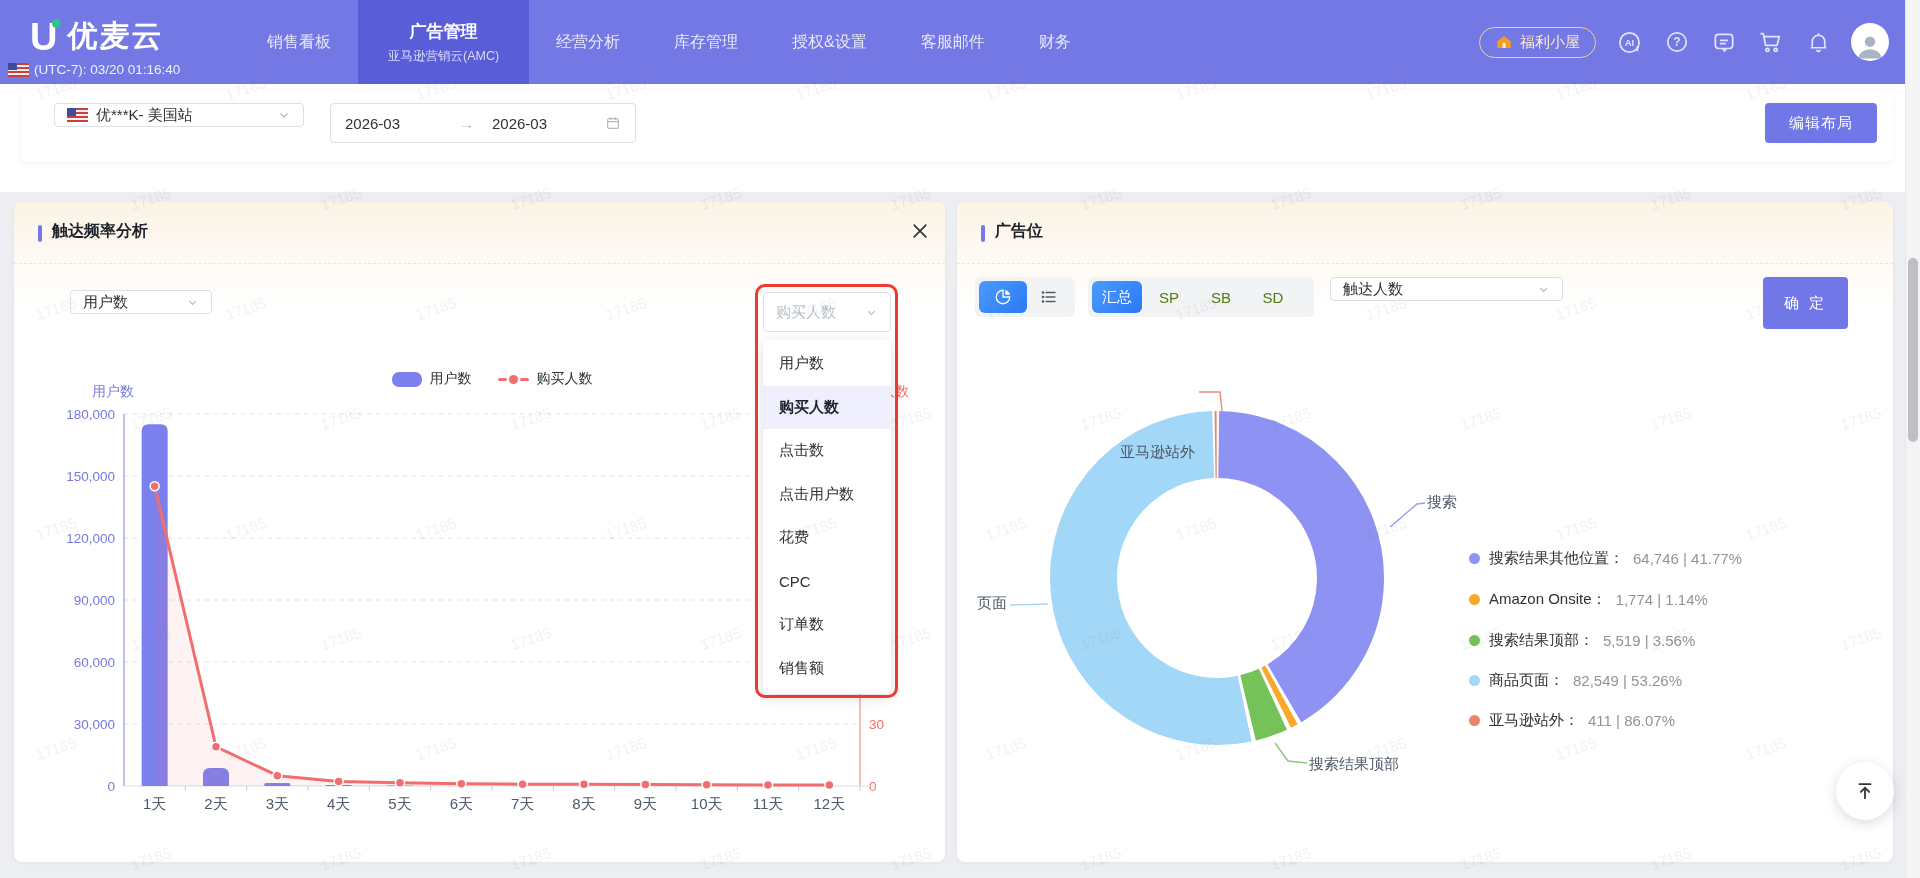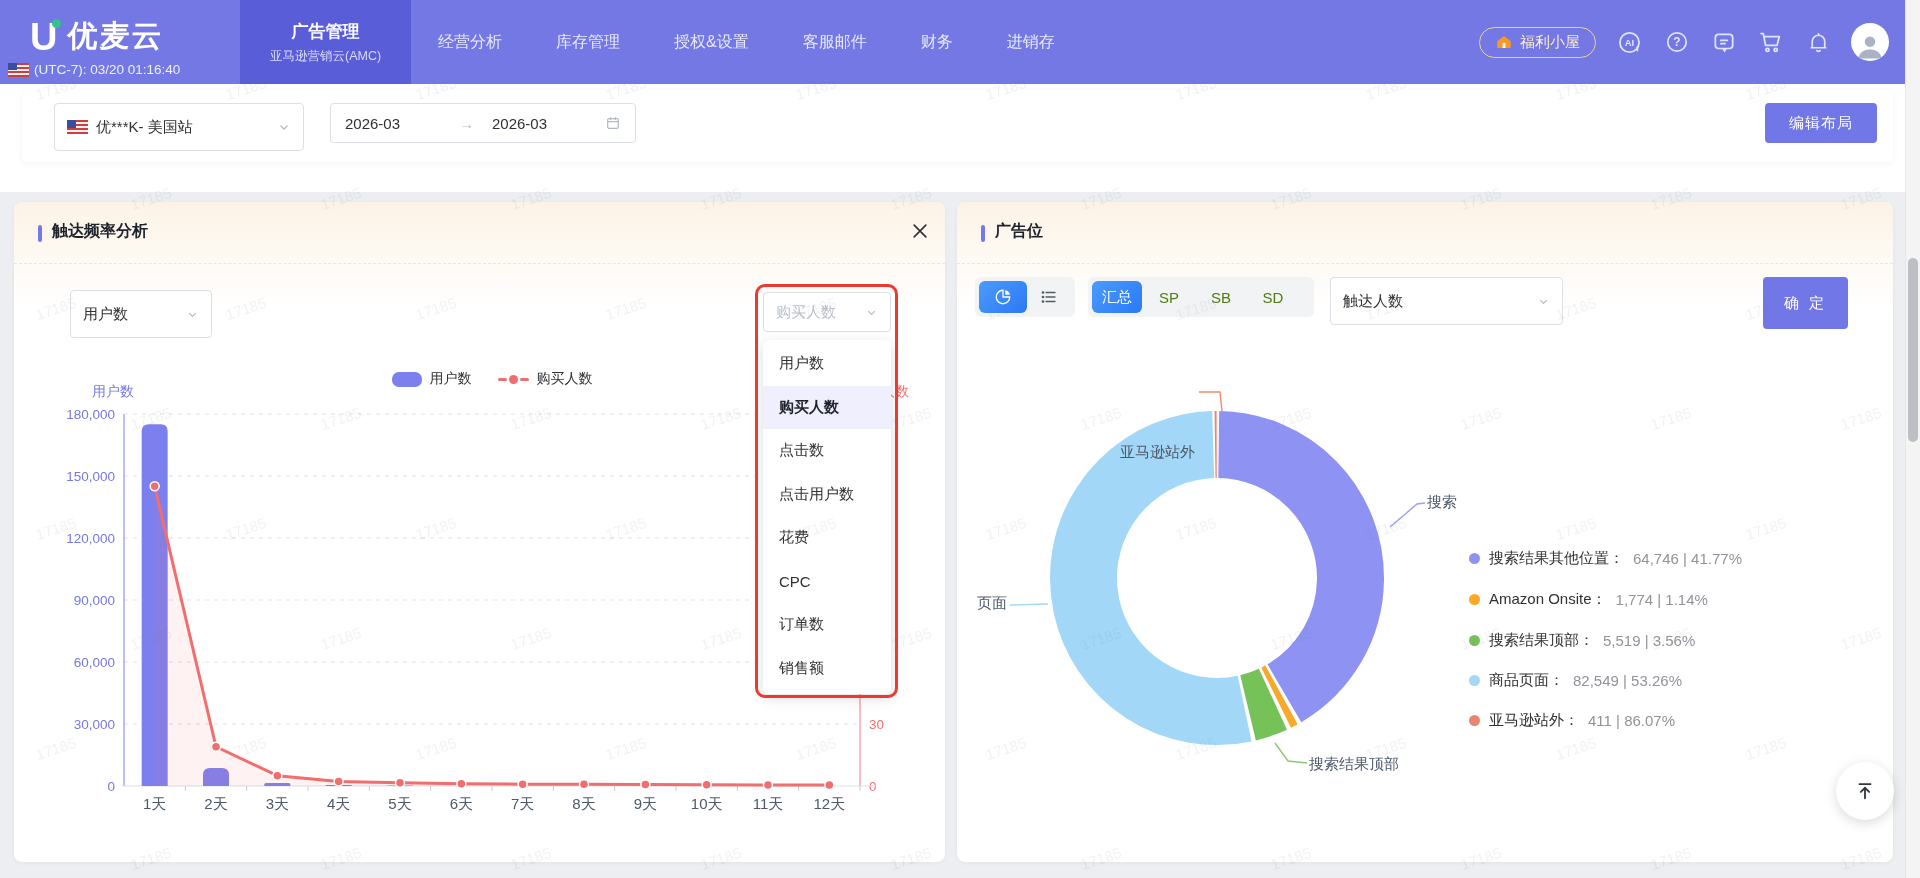--- a/index.html
+++ b/index.html
@@ -26,21 +26,21 @@
   .nav-item.active .nav-sub { color:#d9dbfa; font-size:12.5px; }
   #nav-right { position:absolute; right:16px; top:0; height:84px; display:flex; align-items:center; gap:20px; }
   #welfare-pill { display:flex; align-items:center; gap:7px; border:1px solid #ecd28a; border-radius:17px; padding:5px 15px; cursor:pointer; }
   #welfare-pill span { color:#fdeec9; font-size:15px; font-weight:500; }
   .nav-icon { width:27px; height:27px; color:#e2e4fb; cursor:pointer; display:flex; align-items:center; justify-content:flex-end; }
   #avatar { width:38px; height:38px; border-radius:50%; background:#ffffff; display:flex; align-items:flex-end; justify-content:center; overflow:hidden; cursor:pointer; }
 
   
   #filter-strip { position:absolute; left:0; top:84px; width:1905px; height:108px; background:#ffffff; }
   #filter-card { position:absolute; left:22px; top:90px; width:1871px; height:72px; background:#fff; border-radius:6px; box-shadow:0 2px 6px rgba(60,64,90,0.06); }
-  .select-box { position:absolute; height:48px; background:#fff; border:1px solid #dcdfe6; border-radius:4px; display:flex; align-items:center; padding:0 12px; gap:8px; cursor:pointer; }
+  .select-box { position:absolute; height:24px; background:#fff; border:1px solid #dcdfe6; border-radius:4px; display:flex; align-items:center; padding:0 12px; gap:8px; cursor:pointer; }
   .select-box .sel-text { font-size:15px; color:#303133; }
   .sel-caret { margin-left:auto; color:#b4b9c2; flex:none; display:flex; }
   #account-select { left:32px; top:13px; width:250px; }
   #date-range { position:absolute; left:308px; top:13px; width:306px; height:40px; border:1px solid #dcdfe6; border-radius:4px; display:flex; align-items:center; padding:0 14px; cursor:pointer; }
   #date-range .date-val { font-size:15px; color:#303133; width:96px; }
   #date-range .date-arrow { color:#b4b9c2; font-size:15px; margin:0 18px; }
   .btn-purple { background:#7277e8; color:#fff; font-size:15px; border:none; border-radius:4px; cursor:pointer; }
   #edit-layout-btn { position:absolute; right:16px; top:13px; width:112px; height:40px; letter-spacing:1px; }
 
   
@@ -197,30 +197,30 @@
     <span id="brand-u">U<i></i></span>
     <span id="brand-name">优麦云</span>
   </div>
   <div id="nav-time">
     <span class="flag">
         <b></b>
       </span>
     <span>(UTC-7): 03/20 01:16:40</span>
   </div>
   <div id="nav-menu">
+      <div class="nav-item">销售看板</div>
       <div class="nav-item active">
         <span class="nav-main">广告管理</span>
         <span class="nav-sub">亚马逊营销云(AMC)</span>
       </div>
       <div class="nav-item">经营分析</div>
       <div class="nav-item">库存管理</div>
       <div class="nav-item">授权&amp;设置</div>
       <div class="nav-item">客服邮件</div>
       <div class="nav-item">财务</div>
-      <div class="nav-item">进销存</div>
     </div>
   <div id="nav-right">
     <div id="welfare-pill">
       <svg width="18" height="18" viewBox="0 0 24 24">
           <path d="M3 11 L12 4 L21 11 V20 H3 Z" fill="#f59a23"></path>
           <rect x="10" y="13" width="4" height="7" fill="#fff3d8"></rect>
         </svg>
       <span>福利小屋</span>
     </div>
     <div class="nav-icon">

